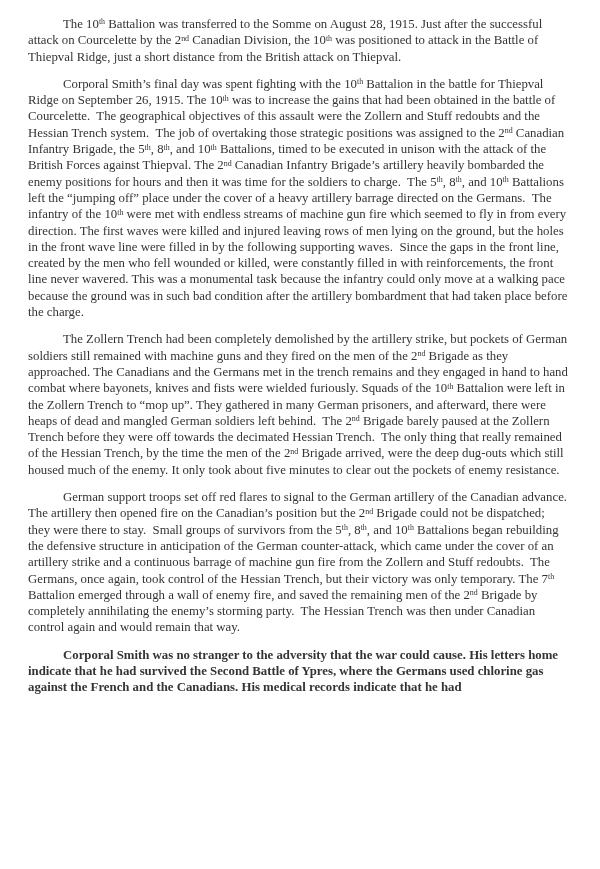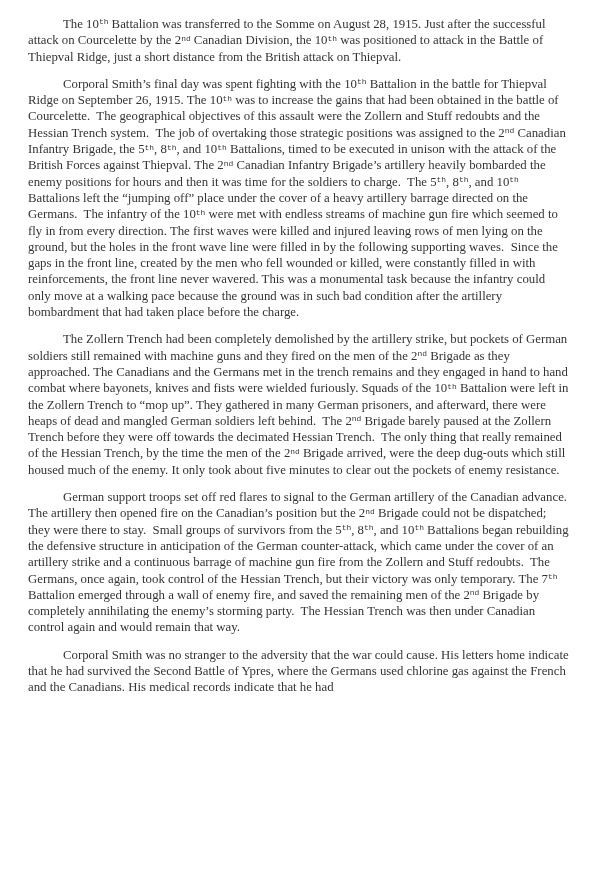--- a/index.html
+++ b/index.html
@@ -27,28 +27,28 @@
   .body-text p {
     margin: 0 0 11px 0;
     font-size: 12.8px;
     line-height: 16.3px;
     text-indent: 35px;
     text-align: left;
     white-space: pre-wrap;
   }
   .body-text p:last-child {
     margin-bottom: 0;
+    font-weight: bold;
   }
   sup {
     font-size: 0.62em;
     line-height: 0;
     vertical-align: baseline;
     position: relative;
     top: -0.45em;
-    font-family: Liberation Mono, monospace;
   }
 </style>
 </head>
 <body>
 
 <div class="page" style="color: rgb(52, 52, 52); background: rgb(255, 255, 255);">
   <div class="body-text" id="body-text">
       <p>The 10<sup>th</sup> Battalion was transferred to the Somme on August 28, 1915. Just after the successful attack on Courcelette by the 2<sup>nd</sup> Canadian Division, the 10<sup>th</sup> was positioned to attack in the Battle of Thiepval Ridge, just a short distance from the British attack on Thiepval.</p>
       <p>Corporal Smith’s final day was spent fighting with the 10<sup>th</sup> Battalion in the battle for Thiepval Ridge on September 26, 1915. The 10<sup>th</sup> was to increase the gains that had been obtained in the battle of Courcelette.  The geographical objectives of this assault were the Zollern and Stuff redoubts and the Hessian Trench system.  The job of overtaking those strategic positions was assigned to the 2<sup>nd</sup> Canadian Infantry Brigade, the 5<sup>th</sup>, 8<sup>th</sup>, and 10<sup>th</sup> Battalions, timed to be executed in unison with the attack of the British Forces against Thiepval. The 2<sup>nd</sup> Canadian Infantry Brigade’s artillery heavily bombarded the enemy positions for hours and then it was time for the soldiers to charge.  The 5<sup>th</sup>, 8<sup>th</sup>, and 10<sup>th</sup> Battalions left the “jumping off” place under the cover of a heavy artillery barrage directed on the Germans.  The infantry of the 10<sup>th</sup> were met with endless streams of machine gun fire which seemed to fly in from every direction. The first waves were killed and injured leaving rows of men lying on the ground, but the holes in the front wave line were filled in by the following supporting waves.  Since the gaps in the front line, created by the men who fell wounded or killed, were constantly filled in with reinforcements, the front line never wavered. This was a monumental task because the infantry could only move at a walking pace because the ground was in such bad condition after the artillery bombardment that had taken place before the charge.</p>
       <p>The Zollern Trench had been completely demolished by the artillery strike, but pockets of German soldiers still remained with machine guns and they fired on the men of the 2<sup>nd</sup> Brigade as they approached. The Canadians and the Germans met in the trench remains and they engaged in hand to hand combat where bayonets, knives and fists were wielded furiously. Squads of the 10<sup>th</sup> Battalion were left in the Zollern Trench to “mop up”. They gathered in many German prisoners, and afterward, there were heaps of dead and mangled German soldiers left behind.  The 2<sup>nd</sup> Brigade barely paused at the Zollern Trench before they were off towards the decimated Hessian Trench.  The only thing that really remained of the Hessian Trench, by the time the men of the 2<sup>nd</sup> Brigade arrived, were the deep dug-outs which still housed much of the enemy. It only took about five minutes to clear out the pockets of enemy resistance.</p>

